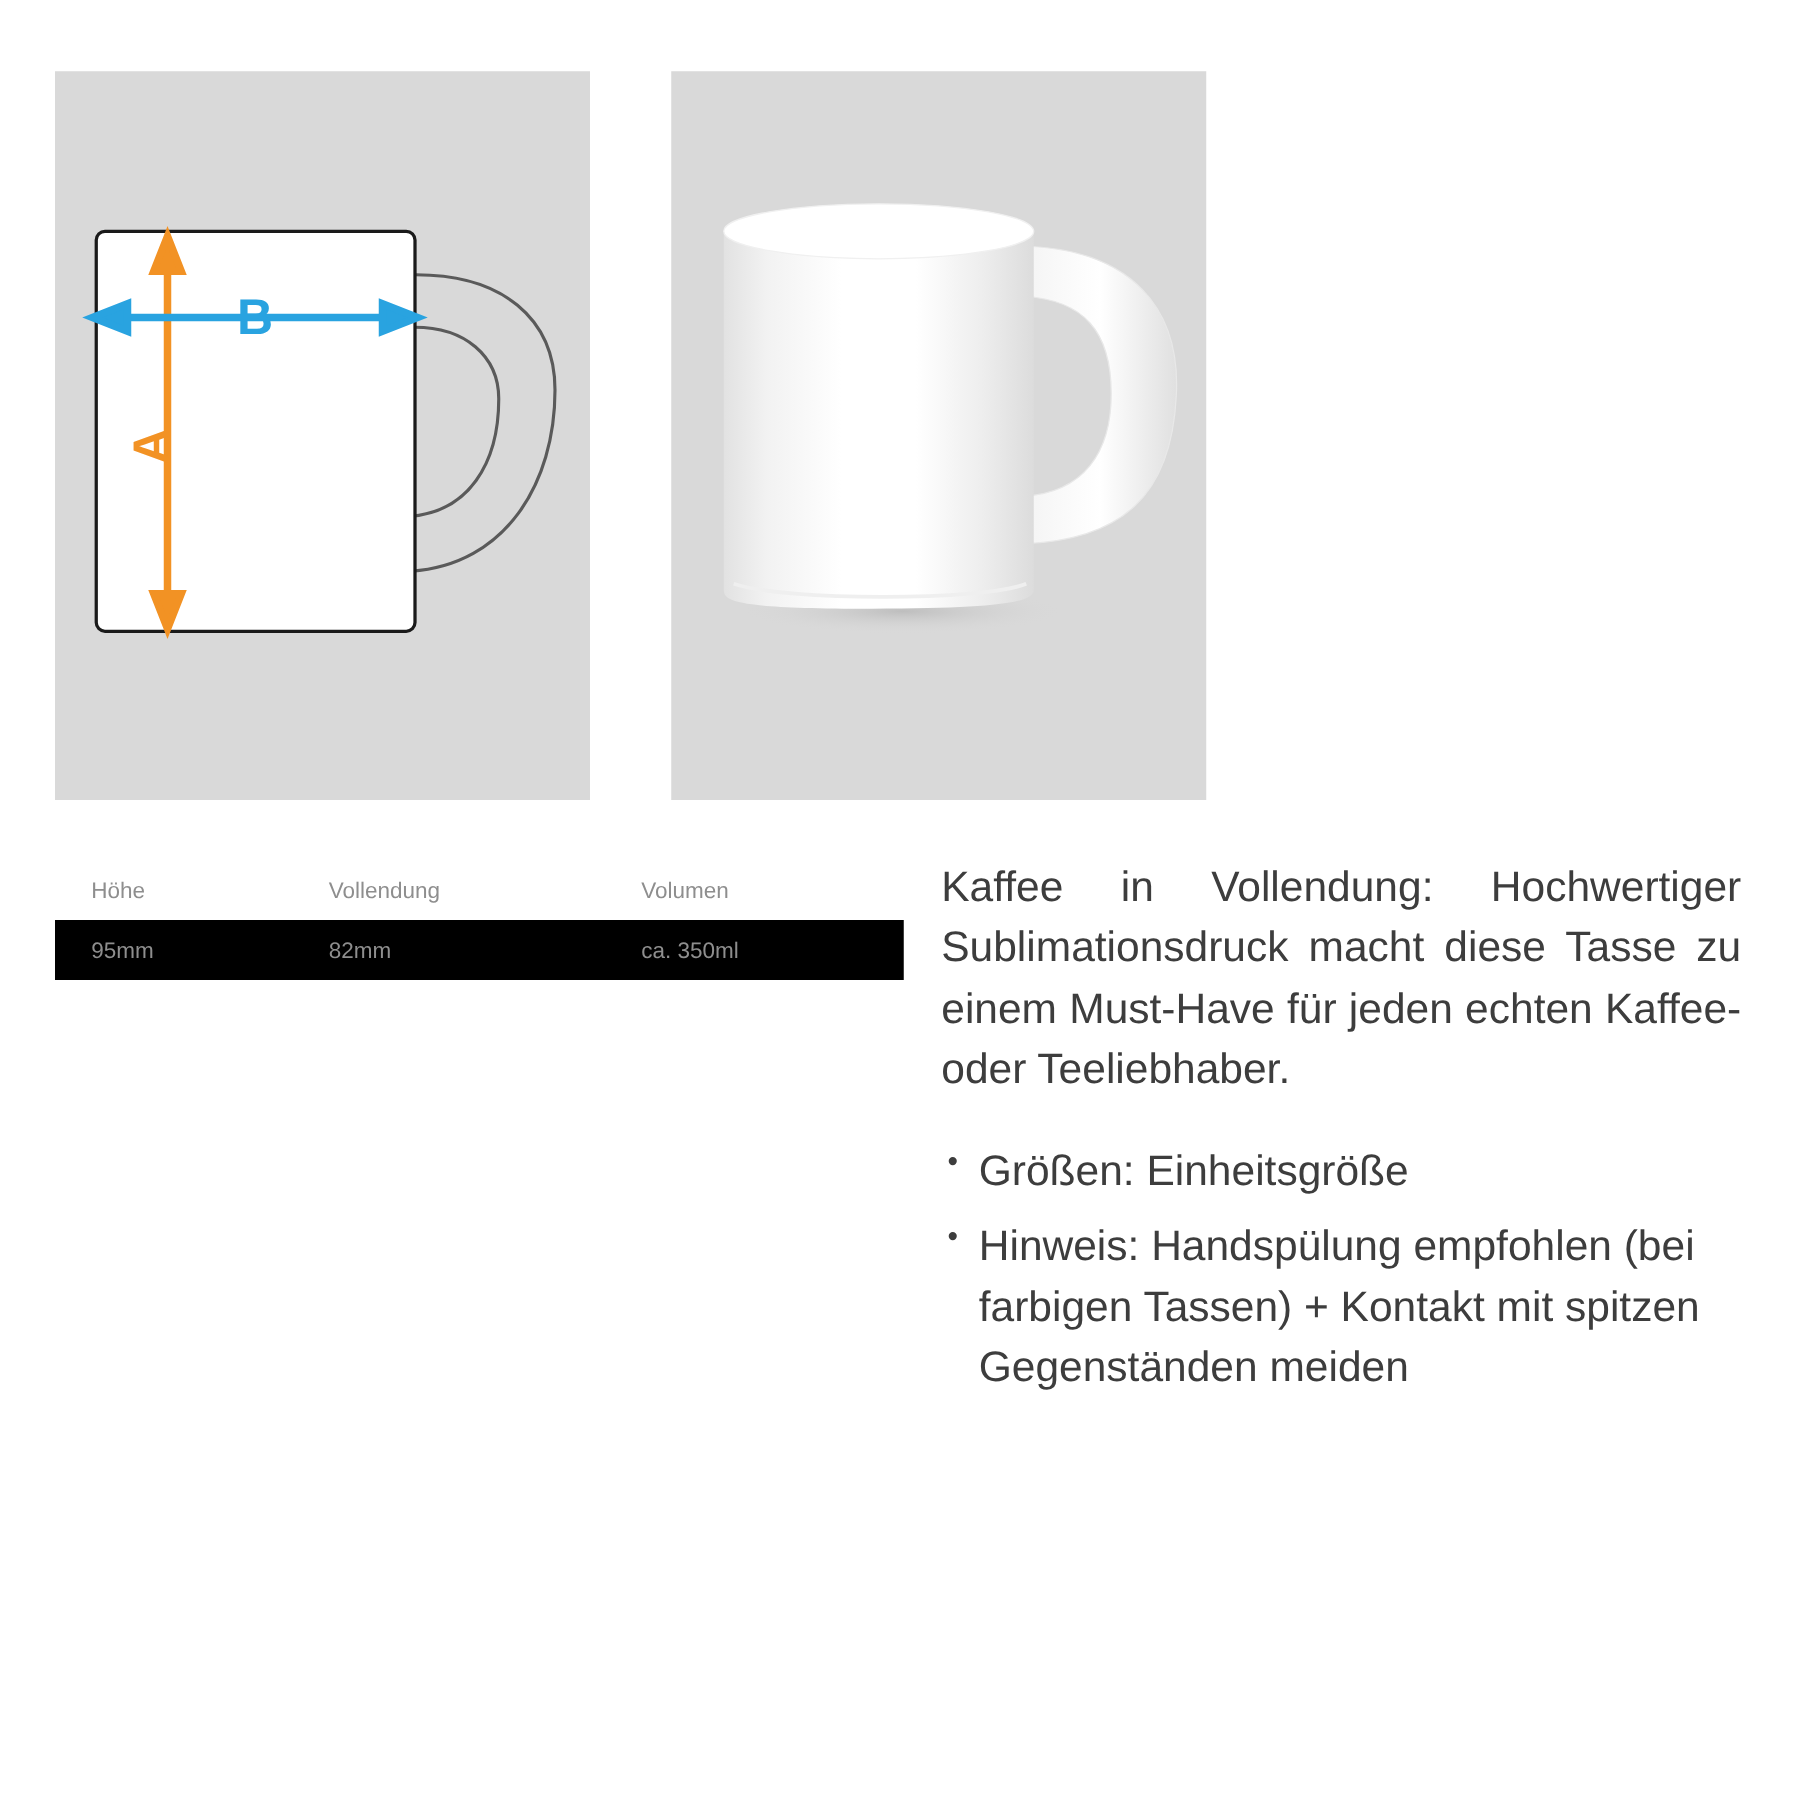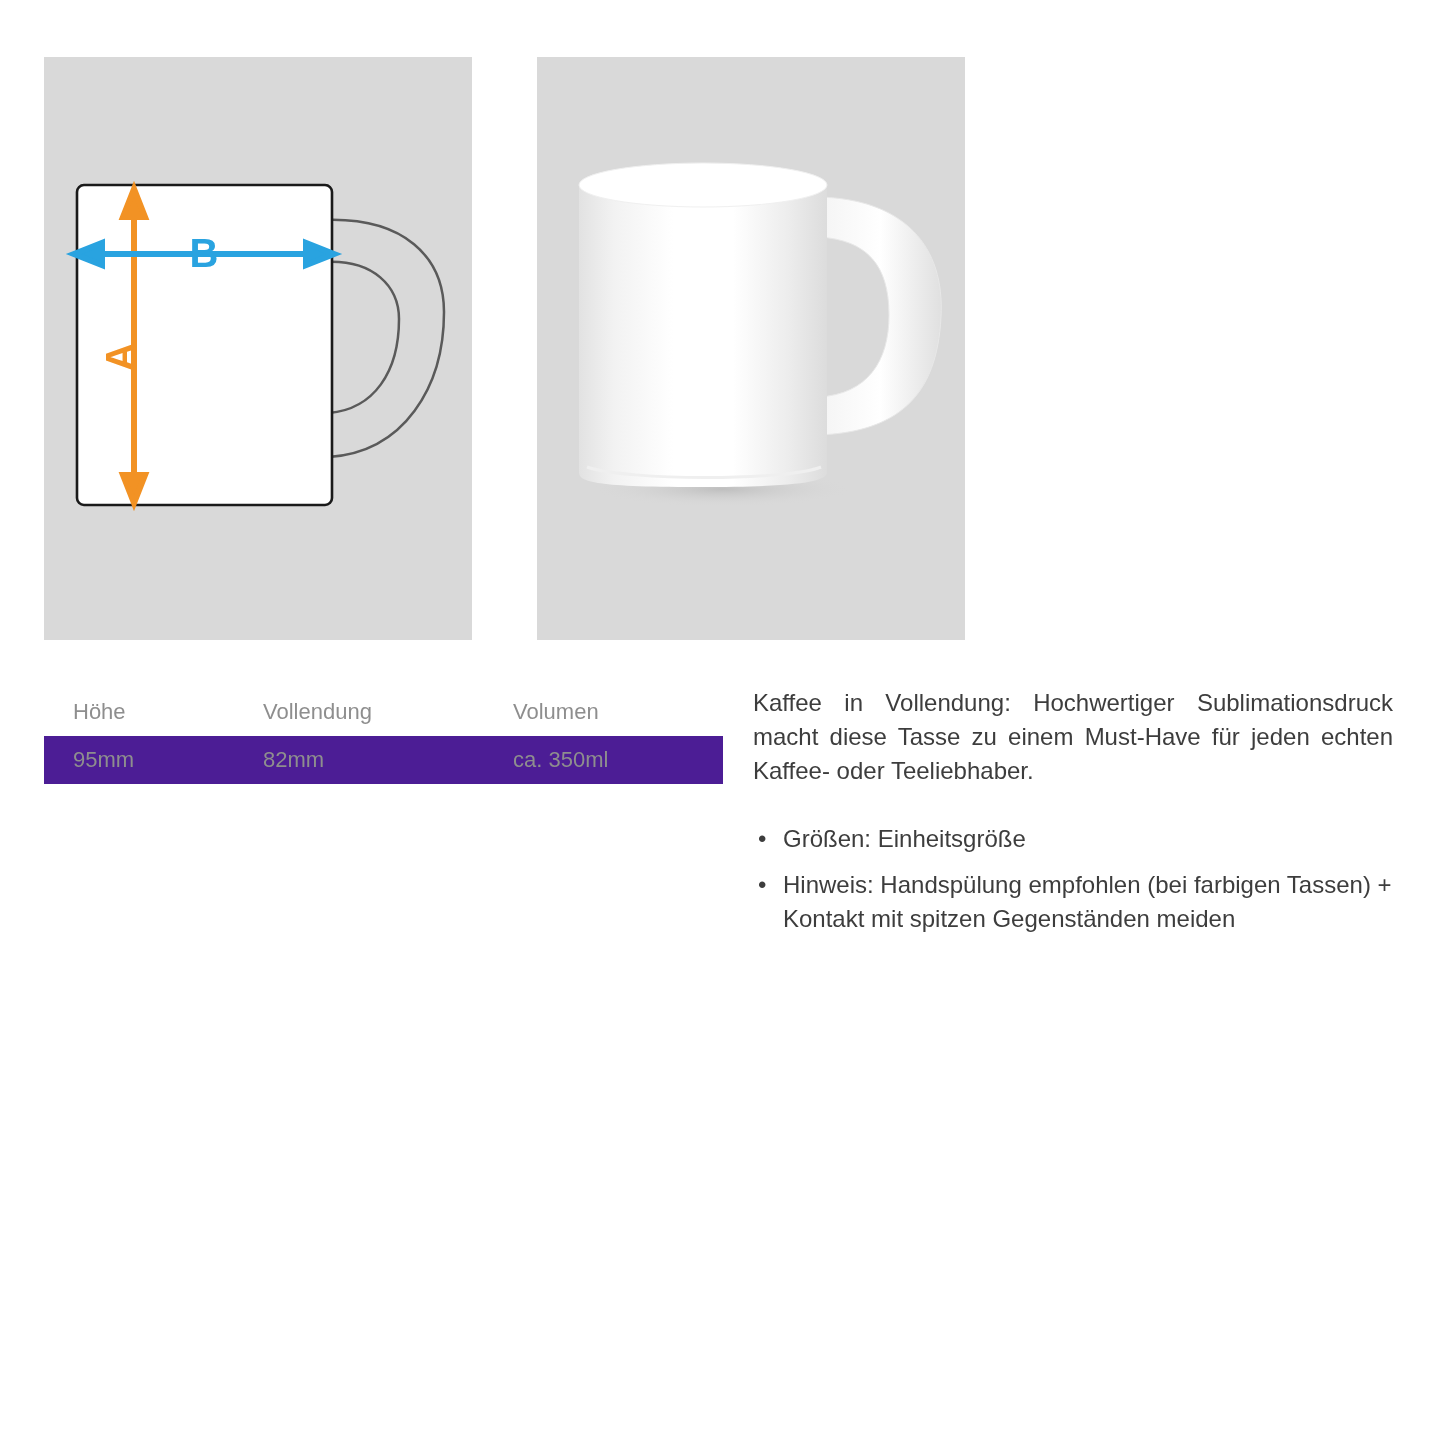--- a/index.html
+++ b/index.html
@@ -35,43 +35,43 @@
   .panel-right { left: 493px; }
 
   .panel svg { display: block; width: 100%; height: 100%; }
 
   
   .spec-table {
     position: absolute;
     left: 44px;
     top: 688px;
     width: 679px;
-    font-size: 22px;
+    font-size: 18px;
     color: #8e8e8e;
   }
   .spec-row {
     display: flex;
     align-items: center;
     height: 48px;
     box-sizing: border-box;
   }
   .spec-row.header { background: #ffffff; }
-  .spec-row.values { background: #4c1d95; }
+  .spec-row.values { background: #000000; }
   .spec-cell { padding-left: 29px; box-sizing: border-box; }
   .spec-cell.c0 { width: 190px; }
   .spec-cell.c1 { width: 250px; }
   .spec-cell.c2 { width: 239px; }
 
   
   .description {
     position: absolute;
     left: 753px;
     top: 686px;
     width: 640px;
-    font-size: 24px;
+    font-size: 34px;
     line-height: 1.42;
     color: #3d3d3d;
   }
   .desc-paragraph {
     margin: 0 0 34px 0;
     text-align: justify;
     hyphens: auto;
   }
   ul.bullets {
     list-style: none;

